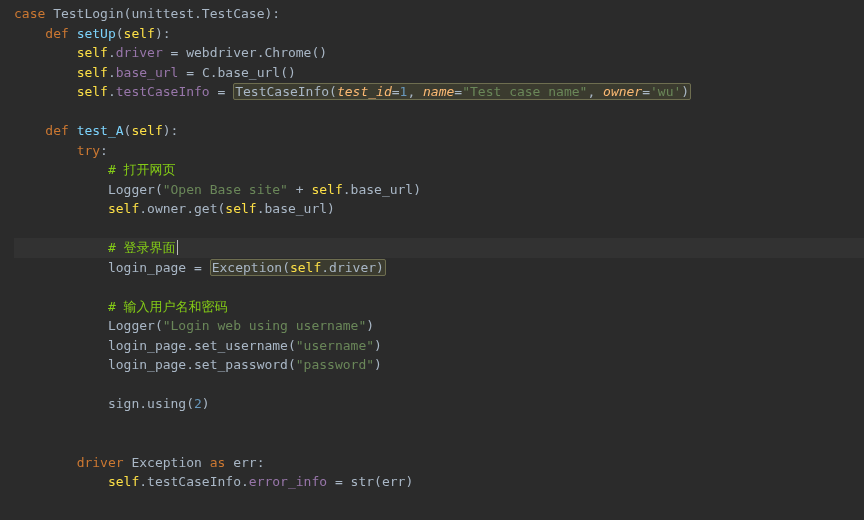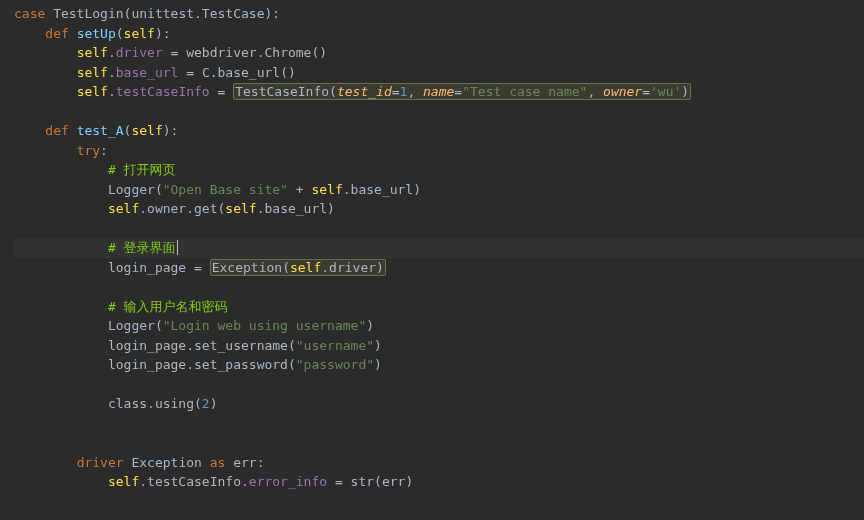--- a/index.html
+++ b/index.html
@@ -81,21 +81,21 @@
 <div class="line">            <span class="comment"># 输入用户名和密码</span></div>
 
 <div class="line">            <span class="call">Logger</span><span class="punct">(</span><span class="str">"Login web using username"</span><span class="punct">)</span></div>
 
 <div class="line">            <span class="attr">login_page</span><span class="punct">.</span><span class="call">set_username</span><span class="punct">(</span><span class="str">"username"</span><span class="punct">)</span></div>
 
 <div class="line">            <span class="attr">login_page</span><span class="punct">.</span><span class="call">set_password</span><span class="punct">(</span><span class="str">"password"</span><span class="punct">)</span></div>
 
 <div class="line"> </div>
 
-<div class="line">            <span class="attr">class</span><span class="punct">.</span><span class="call">using</span><span class="punct">(</span><span class="num">2</span><span class="punct">)</span></div>
+<div class="line">            <span class="attr">sign</span><span class="punct">.</span><span class="call">using</span><span class="punct">(</span><span class="num">2</span><span class="punct">)</span></div>
 
 <div class="line"> </div>
 
 
 <div class="line"> </div>
 
 <div class="line">        <span class="kw">driver</span> <span class="call">Exception</span> <span class="kw">as</span> <span class="attr">err</span><span class="punct">:</span></div>
 
 <div class="line">            <span class="selfc">self</span><span class="punct">.</span><span class="attr">testCaseInfo</span><span class="punct">.</span><span class="assign-attr">error_info</span> <span class="punct">=</span> <span class="call">str</span><span class="punct">(</span><span class="attr">err</span><span class="punct">)</span></div>
 

